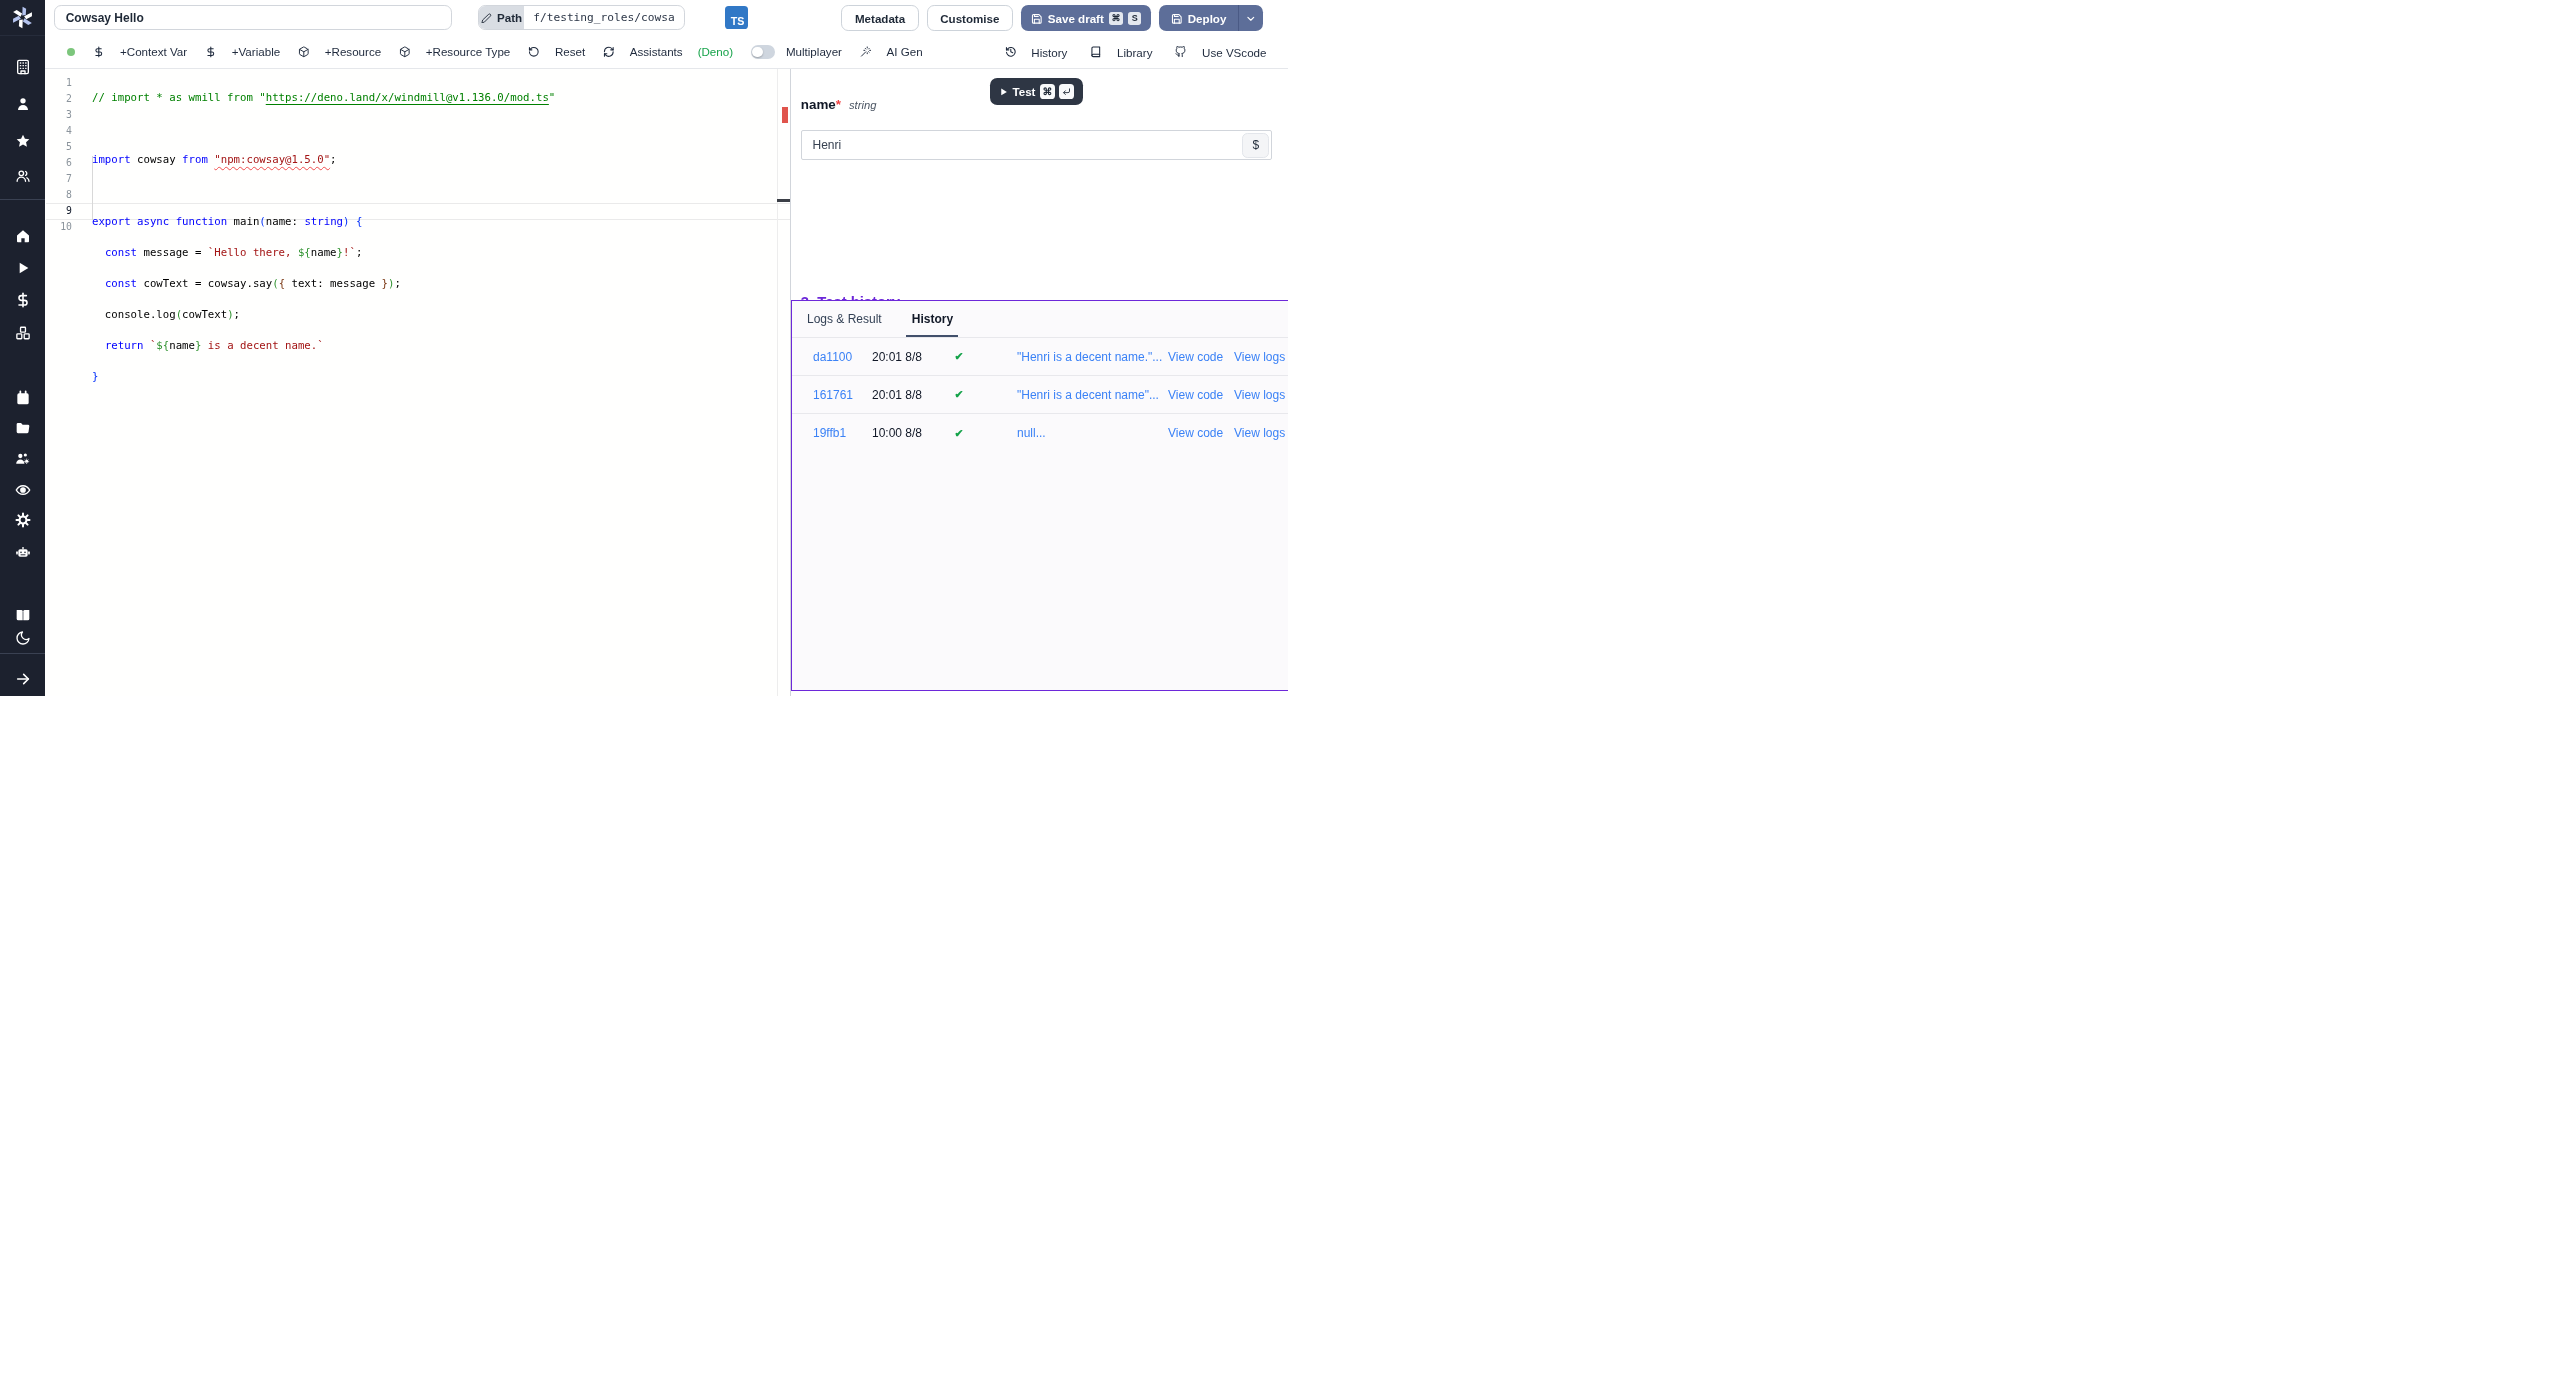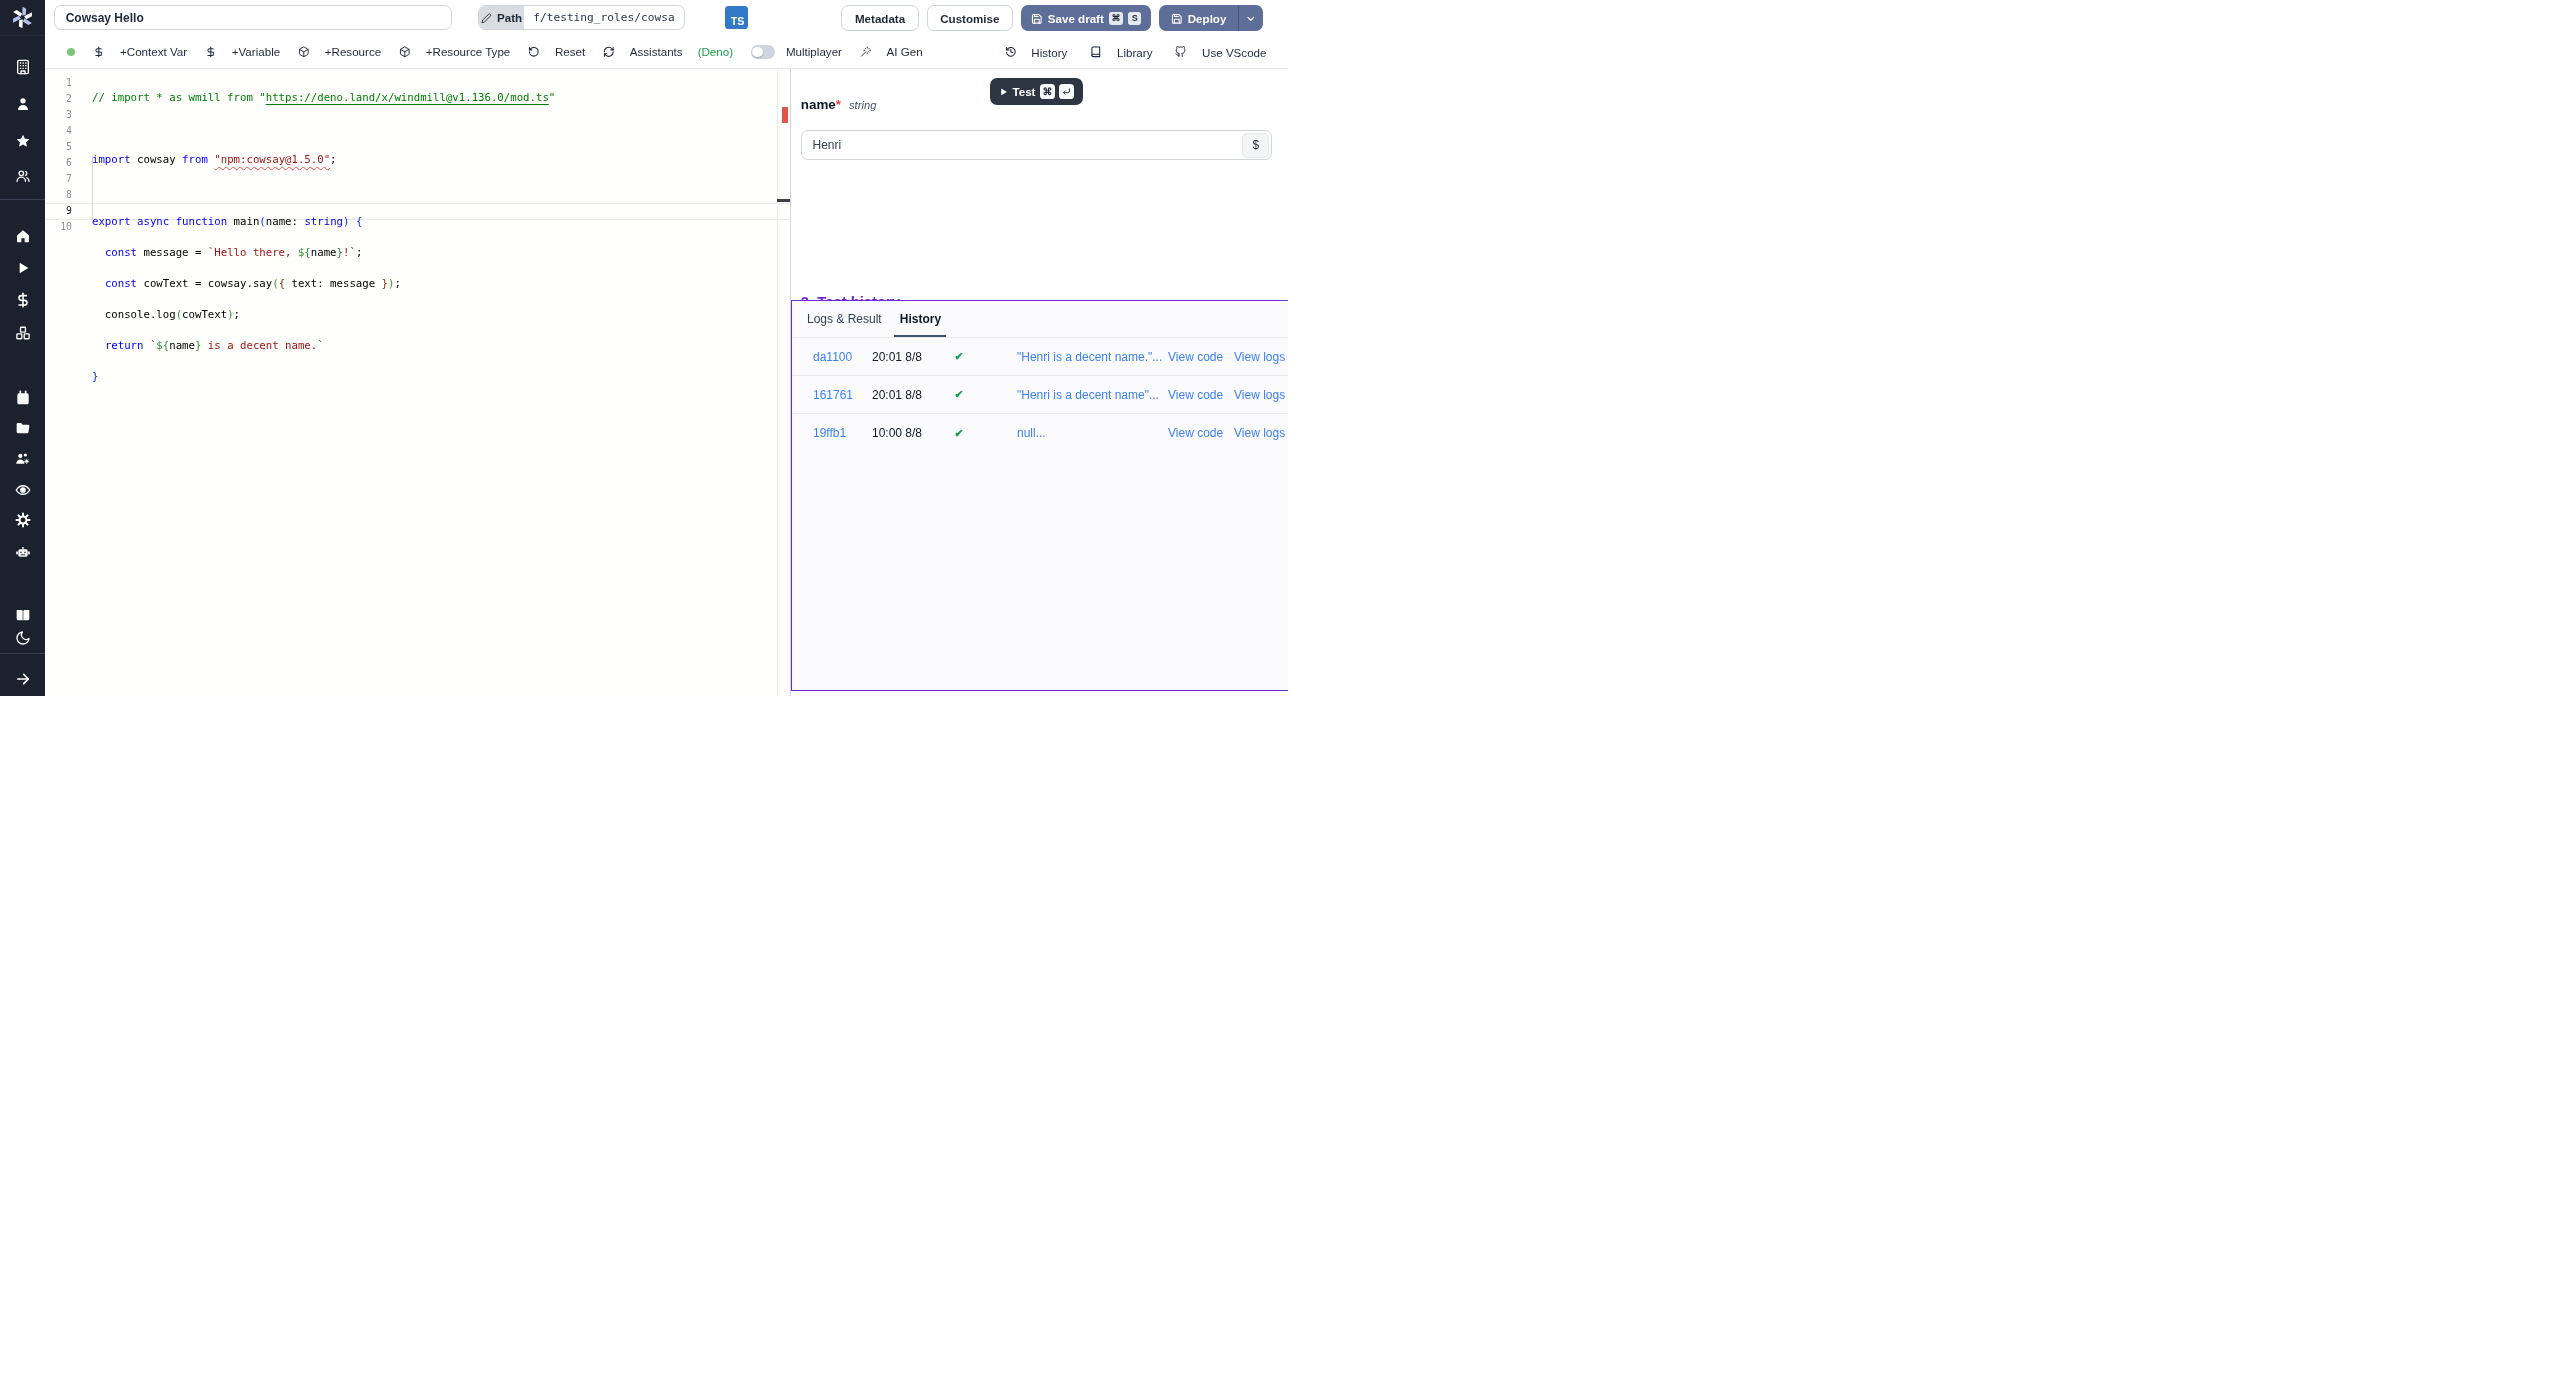--- a/index.html
+++ b/index.html
@@ -71,27 +71,27 @@
   .rightpanel { position:absolute; left:791px; top:69px; right:0; bottom:0; background:#fff; }
   .test-btn { position:absolute; left:199px; top:9px; height:27px; display:flex; align-items:center; gap:4.5px; padding:0 9px;
     background:#2e3644; border:none; border-radius:7.2px; color:#fff; font-size:11.6px; font-weight:600; cursor:pointer; }
   .test-kbd { display:inline-flex; align-items:center; justify-content:center; width:15px; height:15px; background:#f9fafb;
     border-radius:3.6px; color:#1f2937; font-size:9.8px; font-weight:600; }
   .field-label { position:absolute; left:9.8px; top:28px; font-size:13.4px; color:#111827; }
   .field-label b { font-weight:700; }
   .req { color:#ef4444; font-weight:700; }
   .ftype { font-style:italic; font-size:11.2px; color:#4b5563; margin-left:8px; font-weight:400; }
   .field-wrap { position:absolute; left:9.8px; top:61px; right:16px; height:30px; }
-  .field-input { width:100%; height:30px; border:0.9px solid #d1d5db; border-radius:7px; padding:0 36px 0 10.7px;
+  .field-input { width:100%; height:30px; border:0.9px solid #d1d5db; border-radius:2px; padding:0 36px 0 10.7px;
     font-family:"Liberation Sans",sans-serif; font-size:12px; color:#374151; outline:none; }
   .dollar-chip { position:absolute; right:2.7px; top:2.7px; width:27px; height:25px; background:#f4f5f7; border:0.9px solid #e3e6eb;
     border-radius:5.4px; display:flex; align-items:center; justify-content:center; font-size:12px; color:#1f2937; cursor:pointer; }
   .sect-title { position:absolute; left:9.8px; top:225px; font-size:14.8px; font-weight:700; color:#6d28d9; }
   .histpanel { position:absolute; left:0; top:231px; right:-1.8px; height:391px; border:1.3px solid #6d28d9; background:#fbfafc; }
-  .tabs { height:37px; display:flex; align-items:flex-start; gap:18px; padding:0 0 0 15px; border-bottom:0.9px solid #e8e8ec; position:relative; }
+  .tabs { height:37px; display:flex; align-items:flex-start; gap:30px; padding:0 0 0 15px; border-bottom:0.9px solid #e8e8ec; position:relative; }
   .tab { font-size:12px; color:#334155; cursor:pointer; height:100%; display:flex; align-items:center; position:relative; }
   .tab.active { color:#111827; font-weight:600; }
   .tab.active::after { content:""; position:absolute; left:-5.4px; right:-5.4px; bottom:0; border-bottom:2.2px solid #42506b; }
   .thead { margin-top:36px; height:34px; display:grid; grid-template-columns:59px 79px 66px 151px 66px auto;
     align-items:center; padding-left:11.6px; font-size:12px; font-weight:700; color:#0f172a; border-bottom:0.9px solid #e5e7eb; }
   .trow { height:38px; display:grid; grid-template-columns:59px 79px 66px 151px 66px auto; align-items:center;
     padding-left:21px; font-size:12px; border-bottom:0.9px solid #e8e8ec; }
   .trow:last-child { border-bottom:none; }
   .blue { color:#3b82f6; cursor:pointer; text-decoration:none; }
   .cell-created { color:#111827; }

